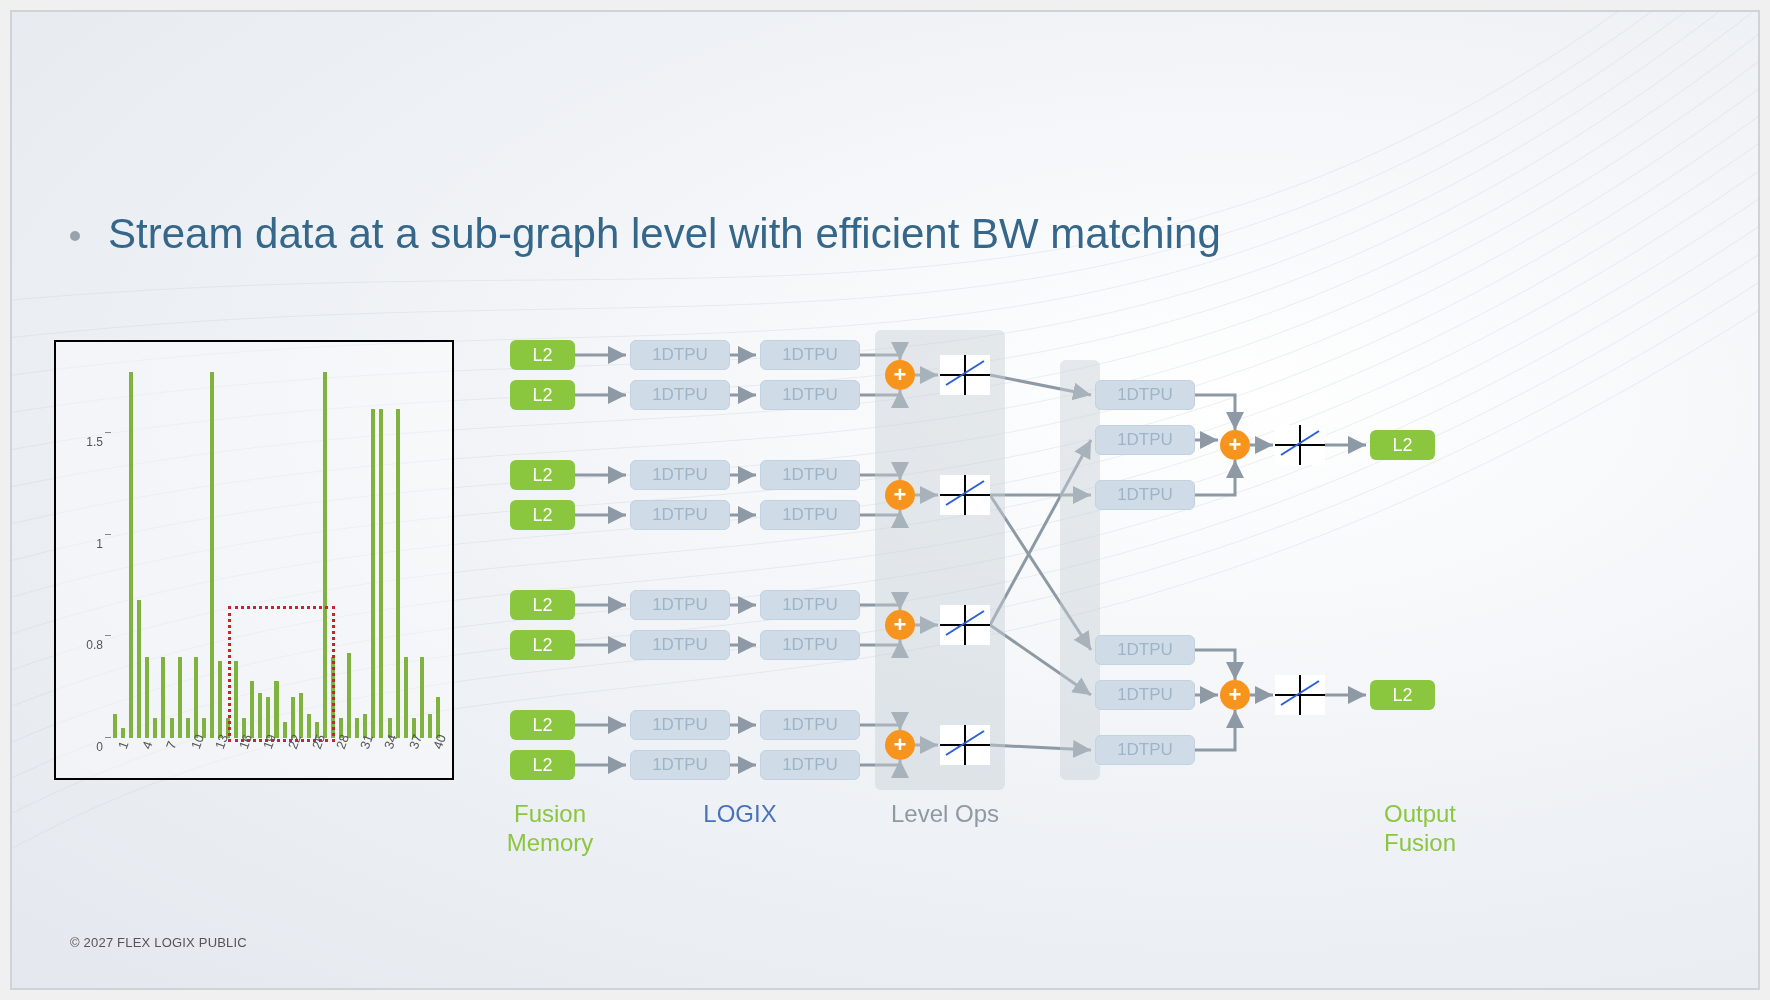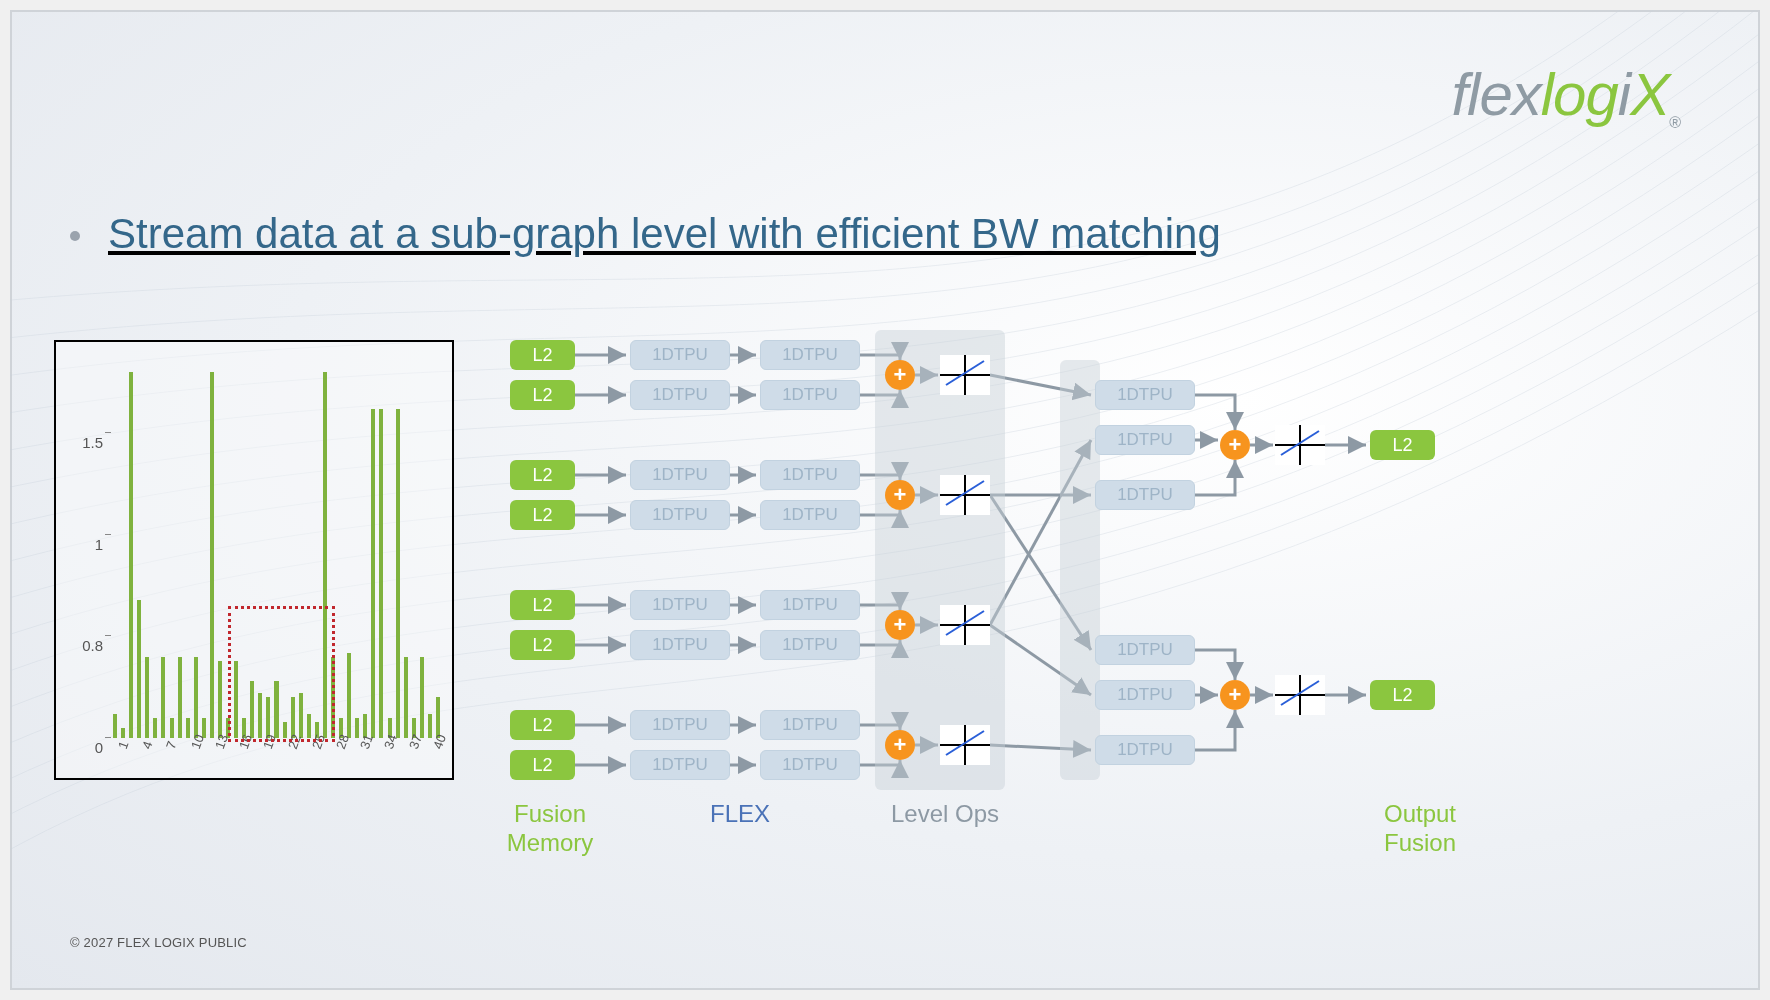--- a/index.html
+++ b/index.html
@@ -51,21 +51,20 @@
     font-style: normal;
     color: #8f9ba4;
   }
   .bullet-row {
     position: absolute;
     left: 60px;
     top: 200px;
     display: flex;
     align-items: center;
     gap: 28px;
-    text-decoration: underline;
   }
   .dot {
     width: 10px;
     height: 10px;
     border-radius: 50%;
     background: #9aa3ad;
     flex: 0 0 auto;
     margin-top: 4px;
   }
   .bullet-text {
@@ -95,21 +94,21 @@
   .chart-area {
     position: relative;
     width: 100%;
     height: 100%;
   }
   .ytick {
     position: absolute;
     left: -50px;
     width: 42px;
     text-align: right;
-    font-size: 15px;
+    font-size: 12px;
     color: #555;
     transform: translateY(50%);
   }
   .ytick-line {
     position: absolute;
     left: -6px;
     width: 6px;
     border-top: 1px solid #888;
   }
   .xlabels {
@@ -198,23 +197,20 @@
       <path d="M-100 500 C 700 300, 1100 600, 1900 -100"></path>
       <path d="M-100 460 C 720 280, 1120 570, 1900 -130"></path>
       <path d="M-100 420 C 740 260, 1140 540, 1900 -160"></path>
       <path d="M-100 380 C 760 240, 1160 510, 1900 -190"></path>
       <path d="M-100 340 C 780 220, 1180 480, 1900 -220"></path>
       <path d="M-100 300 C 800 200, 1200 450, 1900 -250"></path>
     </g>
   </svg>
 
 
-  <div class="logo">
-    <span>flex</span><span class="green">log</span><span>i</span><span class="green">X</span><span class="reg">®</span>
-  </div>
 
   <div class="bullet-row">
     <div class="dot"></div>
     <div class="bullet-text">Stream data at a sub-graph level with efficient BW matching</div>
   </div>
 
   <div class="chart-box">
     <div class="chart-area" id="chart-area">
         <div class="ytick" style="bottom: -9px;">0</div>
         <div class="ytick-line" style="bottom: 0px;"></div>
@@ -414,20 +410,20 @@
       <div class="node act" style="left: 775px; top: 345px;">
         <svg viewBox="0 0 50 40">
           <line x1="0" y1="20" x2="50" y2="20" stroke="#000" stroke-width="2"></line>
           <line x1="25" y1="0" x2="25" y2="40" stroke="#000" stroke-width="2"></line>
           <line x1="6" y1="30" x2="44" y2="6" stroke="#2a5fd8" stroke-width="2"></line>
         </svg>
       </div>
       <div class="node l2" style="left: 870px; top: 350px;">L2</div>
       <div class="caption cap-green" style="left: -20px; top: 470px; width: 140px; white-space: pre;">Fusion
 Memory</div>
-      <div class="caption cap-blue" style="left: 170px; top: 470px; width: 140px; white-space: pre;">FLEX</div>
+      <div class="caption cap-blue" style="left: 170px; top: 470px; width: 140px; white-space: pre;">LOGIX</div>
       <div class="caption cap-grey" style="left: 365px; top: 470px; width: 160px; white-space: pre;">Level Ops</div>
       <div class="caption cap-green" style="left: 840px; top: 470px; width: 160px; white-space: pre;">Output
 Fusion</div>
     </div>
 
   <div class="footer">© 2027 FLEX LOGIX PUBLIC</div>
 </div>
 
 </body></html>

